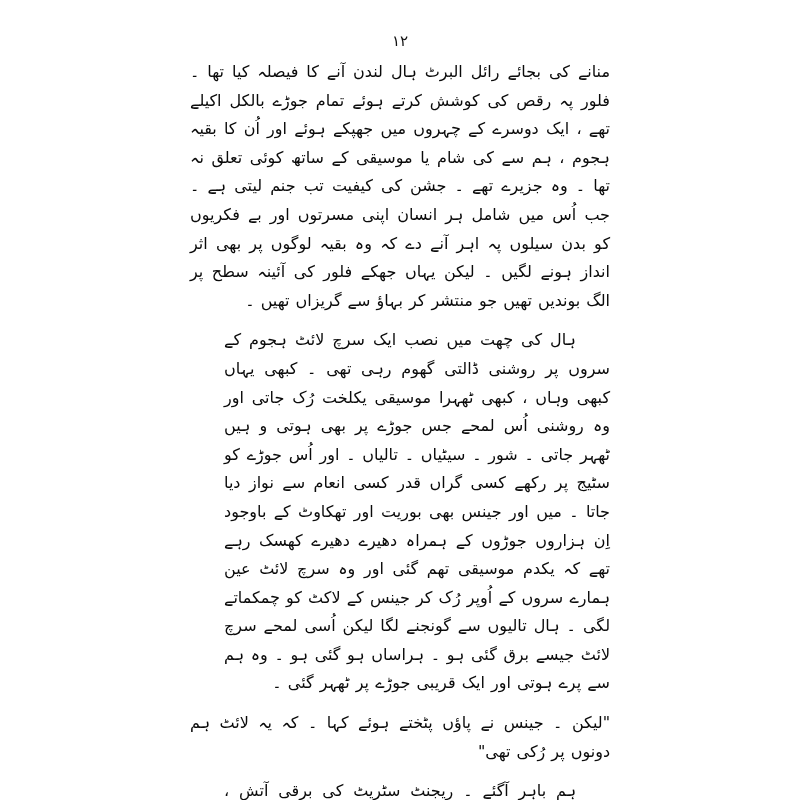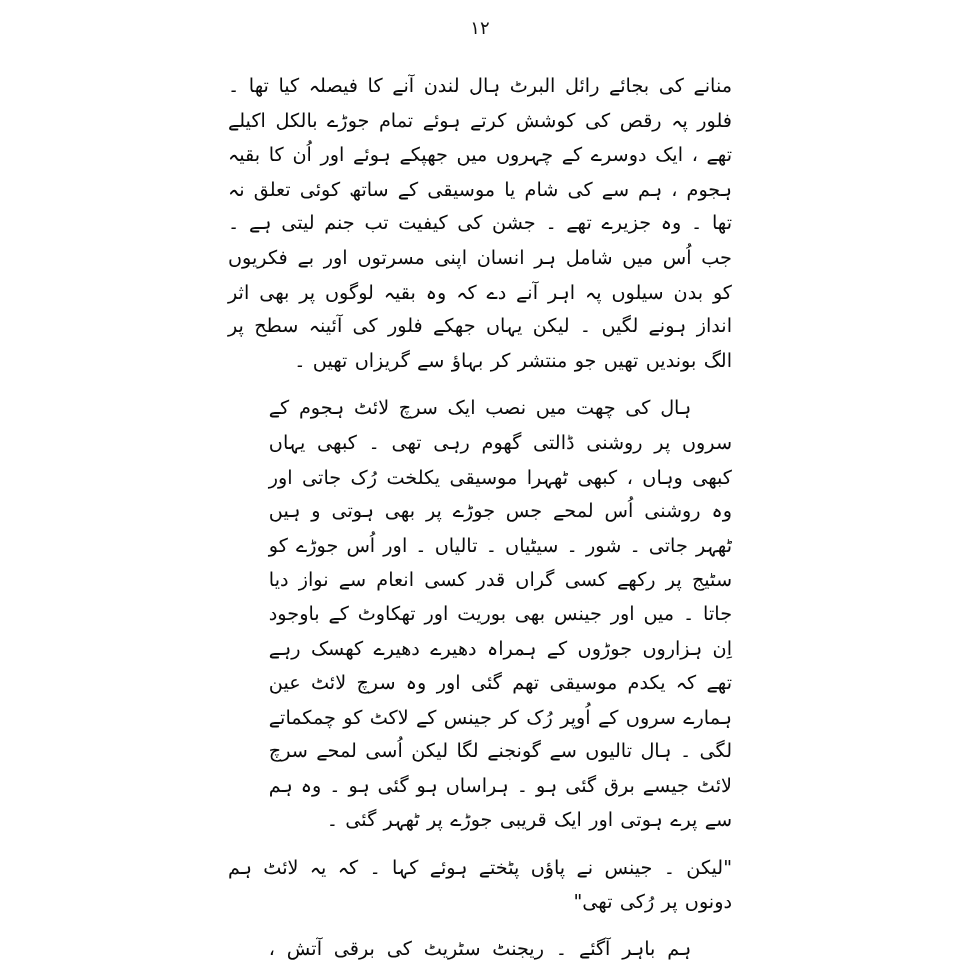--- a/index.html
+++ b/index.html
@@ -15,21 +15,21 @@
   }
   .page {
     position: relative;
     width: 800px;
     height: 800px;
     background: #ffffff;
     box-sizing: border-box;
   }
   .page-number {
     position: absolute;
-    top: 14px;
+    top: 32px;
     left: 0;
     width: 100%;
     text-align: center;
     font-family: "DejaVu Sans", sans-serif;
     font-size: 15px;
     color: #111111;
     letter-spacing: 1px;
   }
   .text-block {
     position: absolute;

